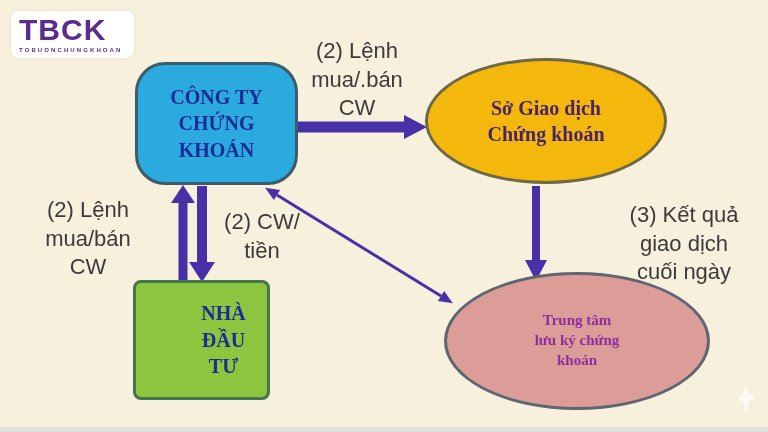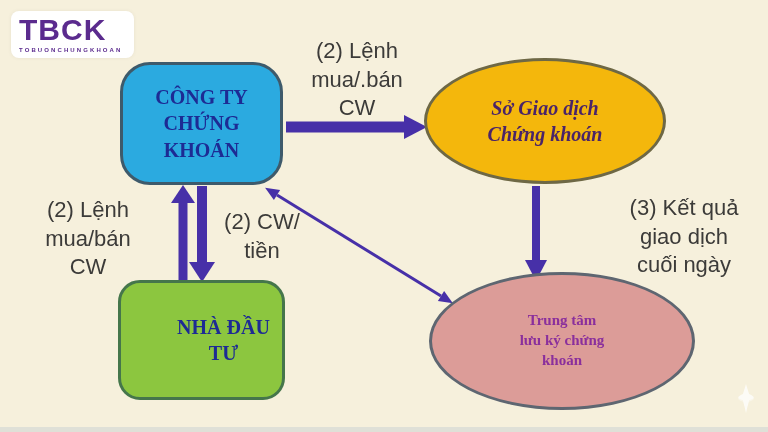--- a/index.html
+++ b/index.html
@@ -32,41 +32,41 @@
   .node {
     position:absolute;
     display:flex; align-items:center; justify-content:center;
     text-align:center;
     font-family:"Liberation Serif", serif;
     font-weight:bold;
     font-size:20px;
     line-height:1.32;
     white-space:pre-line;
     box-sizing:border-box;
+    margin-left:15px;
   }
   .node-company {
     left:120px; top:62px; width:163px; height:123px;
     background:var(--node-company-bg, #2BAAE0);
     border:3px solid var(--node-company-border, #3E5A6B);
     border-radius:30px;
     color:var(--node-company-text, #1D2B94);
   }
   .node-exchange {
-    left:424px; top:58px; width:242px; height:126px;
+    left:410px; top:58px; width:242px; height:126px;
     background:var(--node-exchange-bg, #F4B70C);
     border:3px solid var(--node-exchange-border, #6E6845);
     border-radius:50%;
     color:var(--node-exchange-text, #4A2468);
-    font-style:italic;
   }
   .node-investor {
-    left:118px; top:280px; width:167px; height:120px;
+    left:118px; top:280px; width:137px; height:120px;
     background:var(--node-investor-bg, #8CC63F);
     border:3px solid var(--node-investor-border, #45764B);
-    border-radius:22px;
+    border-radius:8px;
     color:var(--node-investor-text, #1D2B94);
     padding-left:44px;
   }
   .node-depository {
     left:429px; top:272px; width:266px; height:138px;
     background:var(--node-depository-bg, #DC9C98);
     border:3px solid var(--node-depository-border, #5E6671);
     border-radius:50%;
     color:var(--node-depository-text, #8A2F9C);
     font-size:15px;
@@ -75,21 +75,21 @@
   .edge-label {
     position:absolute;
     text-align:center;
     font-size:22px;
     line-height:1.3;
     color:var(--label-text, #3C3B39);
     white-space:pre-line;
   }
   .lbl-1 { left:26px;  top:196px; width:124px; }
   .lbl-2 { left:295px; top:37px;  width:124px; }
-  .lbl-3 { left:620px; top:194px; width:128px; }
+  .lbl-3 { left:620px; top:201px; width:128px; }
   .lbl-4cw { left:212px; top:208px; width:100px; }
   .lbl-4tt { left:344px; top:177px; width:110px; }
   
   .arrows {
     position:absolute; left:0; top:0;
     pointer-events:none;
   }
   .arrow-fill  { fill: var(--arrow, #4730A8); }
   .arrow-stroke { stroke: var(--arrow, #4730A8); fill:none; }
   

